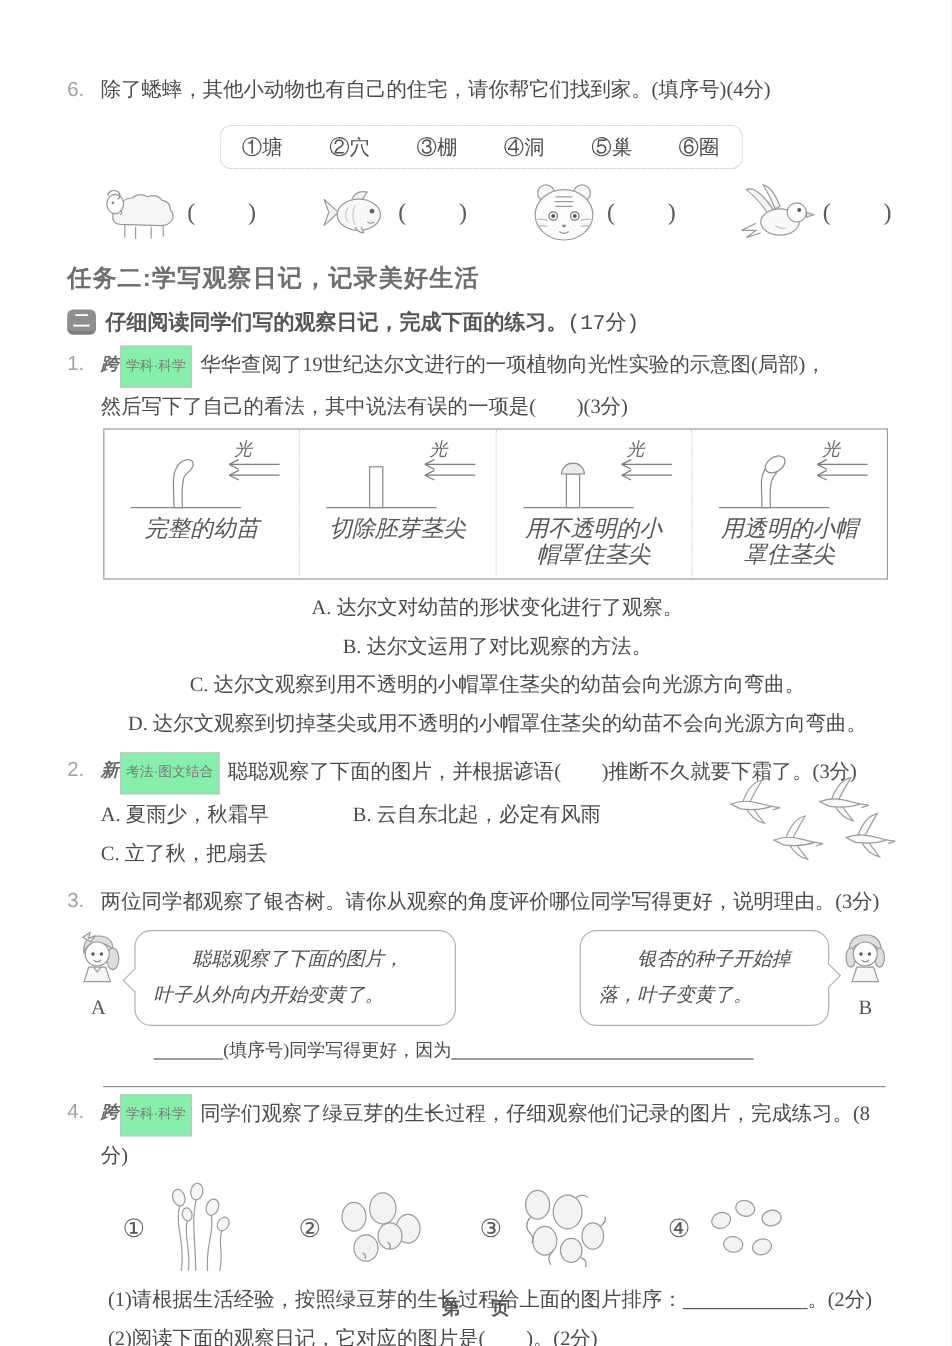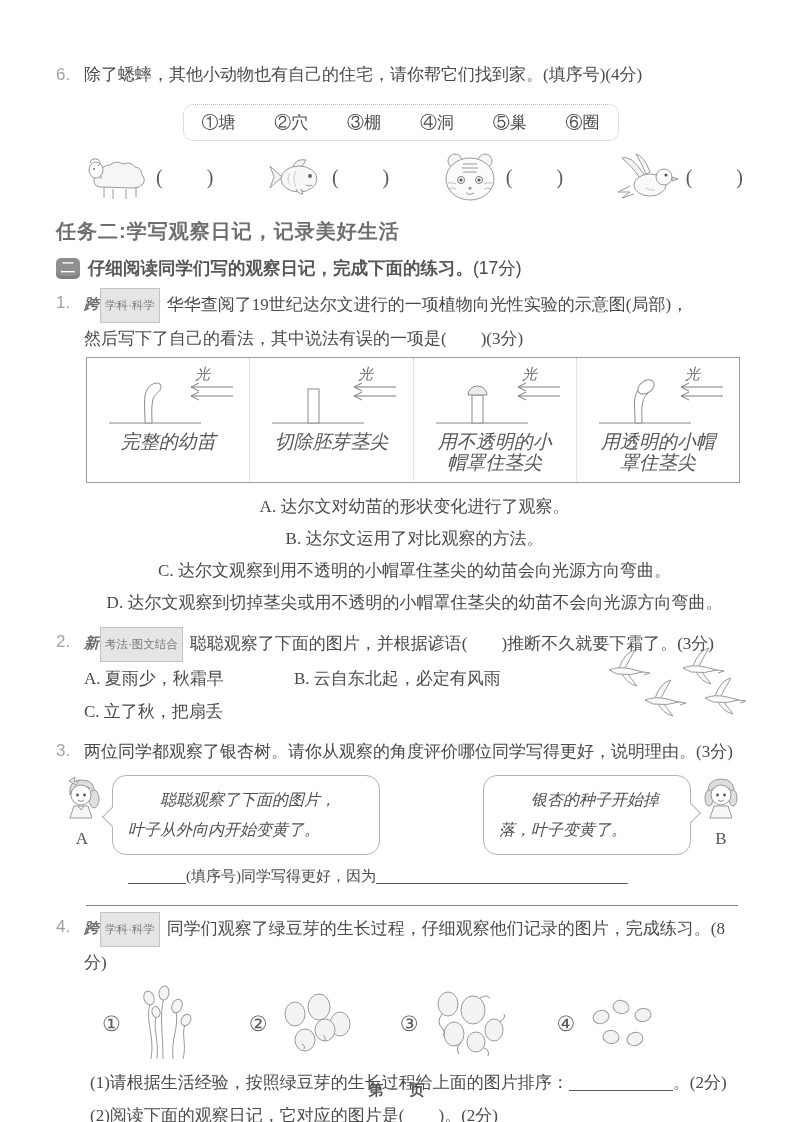--- a/index.html
+++ b/index.html
@@ -31,25 +31,25 @@
   }
   .section{
     display:flex;align-items:center;margin-top:11px;font-weight:bold;font-size:17.5px;color:#565656;
     font-family:"Liberation Sans","DejaVu Sans",sans-serif;
   }
   .badge-two{
     flex:none;width:24px;height:21px;background:#8f8f8f;border-radius:5px;color:#fff;
     display:flex;align-items:center;justify-content:center;font-size:14px;margin-right:8px;
     box-shadow:inset 0 -3px 0 rgba(0,0,0,.12);
   }
-  .score{font-weight:normal;font-family:Liberation Sans, sans-serif;color:#4a4a4a;}
+  .score{font-weight:normal;font-family:Liberation Mono, monospace;color:#4a4a4a;}
   
   .xtag{display:inline-flex;align-items:baseline;margin-right:7px;vertical-align:1px;}
   .xtag .it{font-style:italic;font-weight:bold;color:#6a6a6a;font-size:15px;margin-right:1px;font-family:"Liberation Sans","DejaVu Sans",sans-serif;}
-  .xtag .bx{border:1px solid #c3c3c3;background:#e5e5e5;color:#7a7a7a;font-size:11.5px;padding:1px 4px;font-family:"Liberation Sans","DejaVu Sans",sans-serif;}
+  .xtag .bx{border:1px solid #c3c3c3;background:#86efac;color:#7a7a7a;font-size:11.5px;padding:1px 4px;font-family:"Liberation Sans","DejaVu Sans",sans-serif;}
   .qblock{margin-top:8px;}
   .stem{line-height:31px;font-size:17px;}
   
   .expbox{
     margin:3px 0 8px 30px;width:654px;border:1.3px solid #9c9c9c;display:flex;box-sizing:border-box;
   }
   .panel{flex:1;text-align:center;padding:7px 2px 9px 2px;}
   .panel + .panel{border-left:1.6px dotted #cfcfcf;}
   .panel svg{display:block;margin:0 auto;}
   .cap{font-size:19px;font-style:italic;color:#565656;line-height:21px;font-family:"Liberation Serif","DejaVu Serif",serif;}

